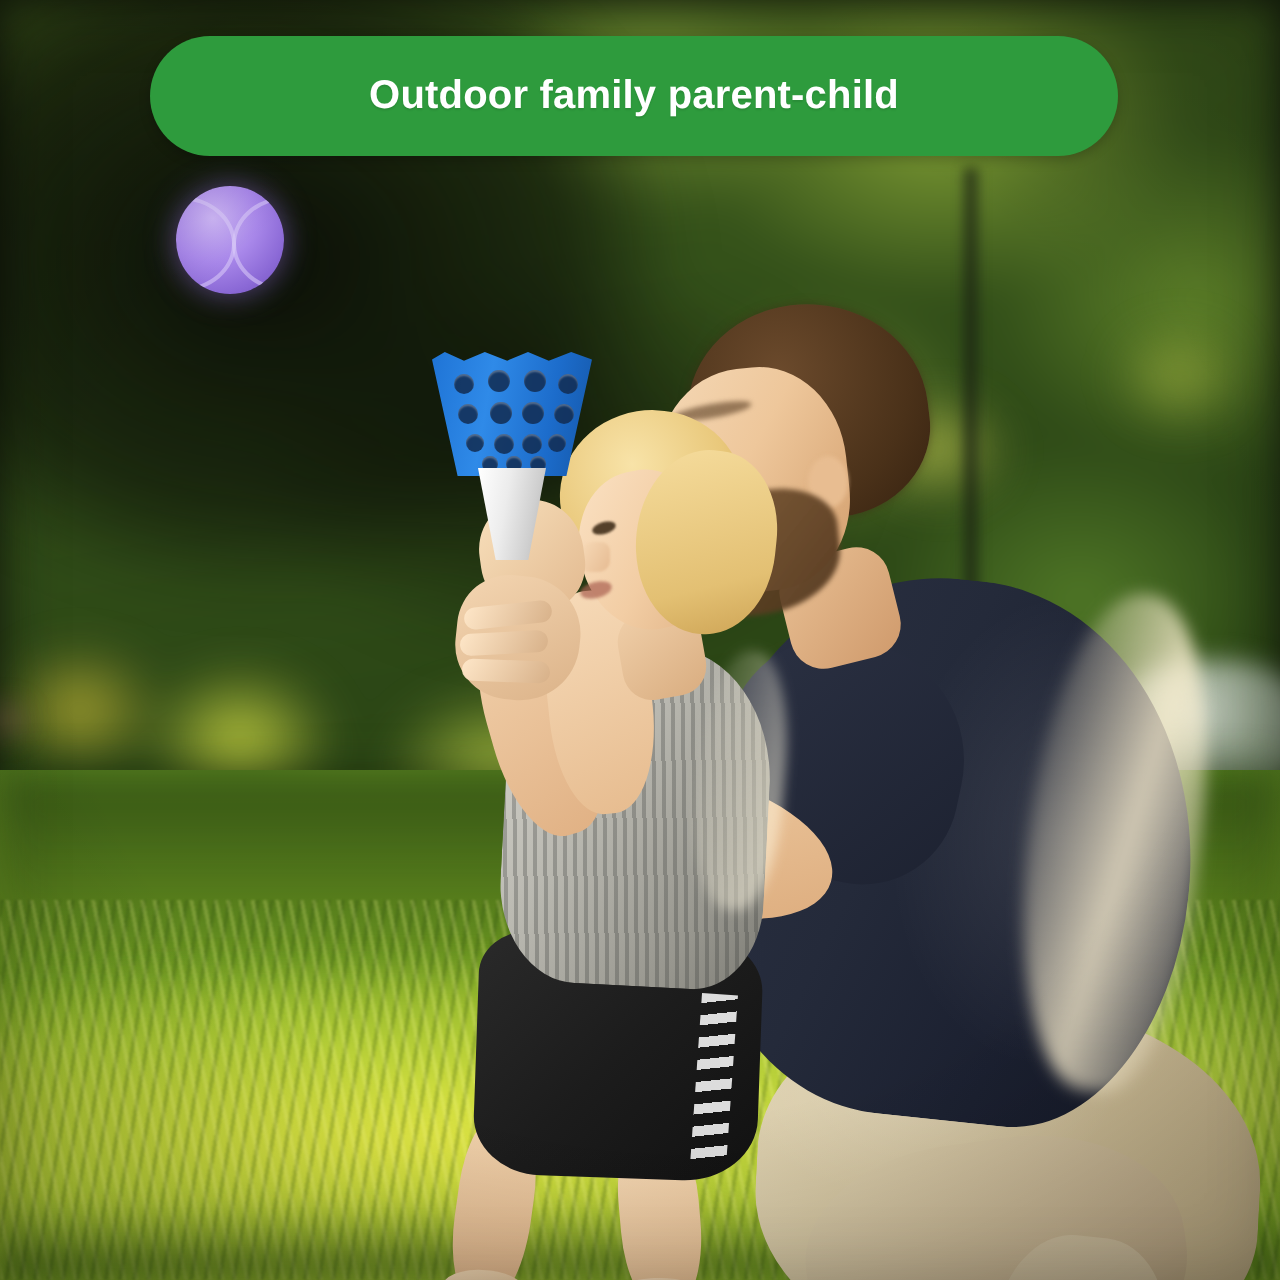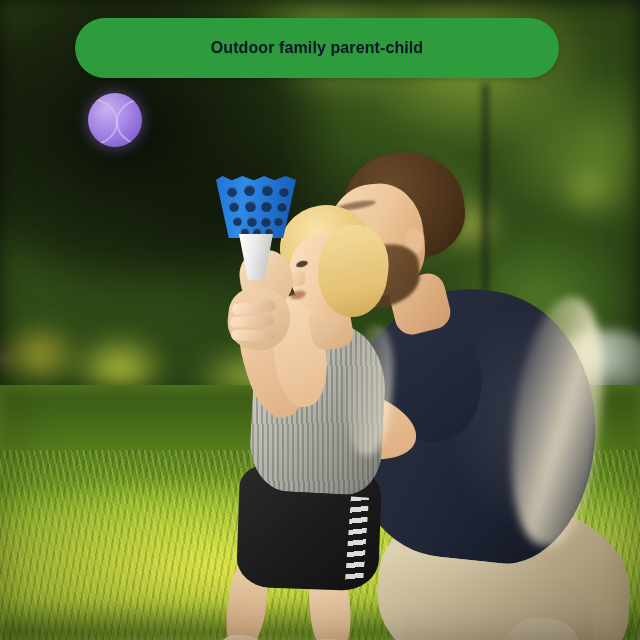--- a/index.html
+++ b/index.html
@@ -385,22 +385,22 @@
     position: absolute;
     left: 75px; top: 18px; width: 484px; height: 60px;
     background: #2e9b3d;
     border-radius: 30px;
     display: flex;
     align-items: center;
     justify-content: center;
     box-shadow: 0 2px 6px rgba(0,0,0,.22);
   }
   .banner-text {
-    color: #0f172a;
-    font-size: 16px;
+    color: #ffffff;
+    font-size: 20px;
     font-weight: bold;
     line-height: 1.12;
     text-align: left;
     letter-spacing: .1px;
     padding: 0 10px;
     text-shadow: 0 1px 1px rgba(0,0,0,.10);
   }
 </style>
 </head>
 <body>

